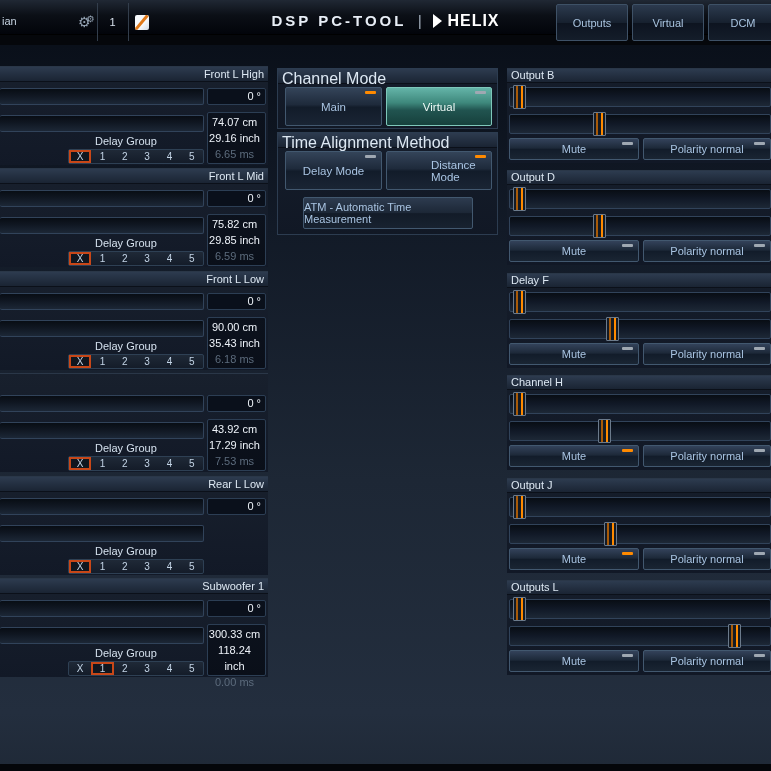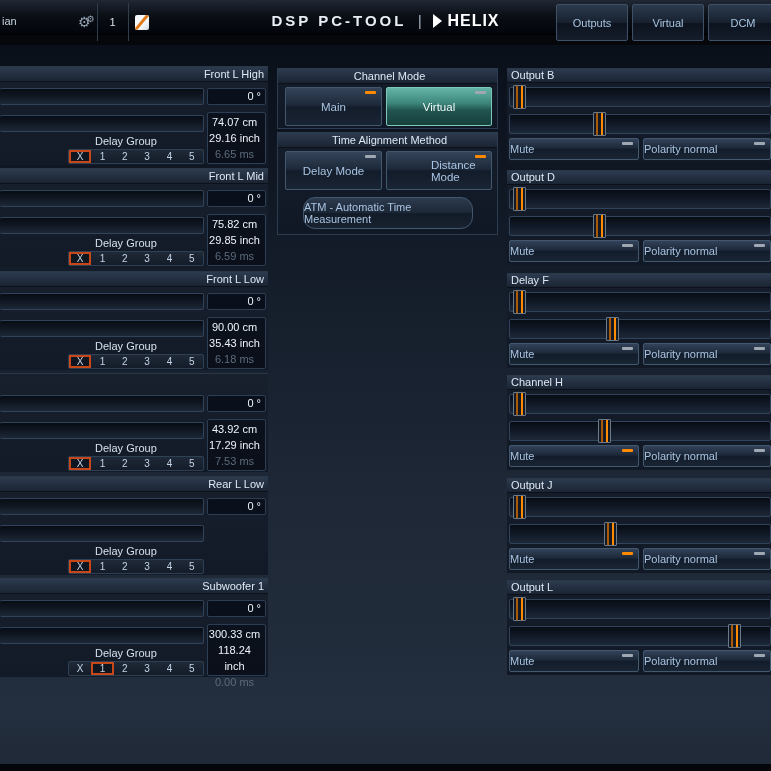--- a/index.html
+++ b/index.html
@@ -59,49 +59,49 @@
   .dg-label { position:absolute; left:95px; top:68px; font-size:11px; color:#d4e0ed; }
   .dg-row { position:absolute; left:68px; top:82px; width:136px; height:15px; display:flex;
             background:linear-gradient(#1f2937,#141c29); border:1px solid #2e4054; border-radius:2px; }
   .dg-cell { flex:1; text-align:center; font-size:10px; color:#c3d4e6; line-height:13px; }
   .dg-cell.sel { outline:2px solid #c84718; outline-offset:-2px; background:#10161f; }
 
   
   .mpanel { position:absolute; left:277px; width:221px; border:1px solid #2c3c50;
             background:linear-gradient(#151d2b,#111825); }
   .mpanel-header { height:15px; background:linear-gradient(#2d3b4f,#1a2433);
-                   border-bottom:1px solid #0b1019; color:#dde8f3; font-size:11px;
-                   padding:1px 0 0 4px;text-align:center; }
+                   border-bottom:1px solid #0b1019; color:#dde8f3; font-size:16px;
+                   padding:1px 0 0 4px; }
   .mode-btn { position:absolute; height:39px; border:1px solid #42586f; border-radius:2px;
               background:linear-gradient(#344459 0%, #1e2a3b 45%, #121c2a 52%, #1a2534 100%);
               color:#a9c4e2; font-size:11.5px; display:flex; align-items:center; justify-content:center; }
   .mode-btn.teal { background:linear-gradient(#64b4a8 0%, #3e887c 40%, #215450 60%, #16403c 100%);
                    border-color:#7ec7ba; color:#eefaf6; }
   .led { position:absolute; top:3px; right:5px; width:11px; height:3px; border-radius:1px; }
   .atm-btn { position:absolute; left:25px; top:64px; width:170px; height:32px;
-             border:1px solid #42586f; border-radius:12px;
+             border:1px solid #42586f; border-radius:2px;
              background:linear-gradient(#2d3b4f 0%, #1c2736 50%, #121b28 52%, #182230 100%);
              color:#a9c4e2; font-size:11px; display:flex; align-items:center; justify-content:center; }
 
   
   .opanel { position:absolute; left:507px; width:264px; height:95px;
             background:linear-gradient(#151d2a,#111826); border-top:1px solid #2a3748; }
   .o-header { position:absolute; top:0; left:0; right:0; height:14px;
               background:linear-gradient(#2d3b4f,#1a2433); border-bottom:1px solid #0b1019;
               color:#dde8f3; font-size:11px; padding:0 17px 0 4px; }
   .o-track { position:absolute; left:2px; width:262px; height:20px; border:1px solid #31435a;
              border-radius:2px; background:linear-gradient(#080d14, #111927 50%, #1d2836); }
   .o-t1 { top:18px; } .o-t2 { top:45px; }
   .o-handle { position:absolute; top:-3px; width:13px; height:24px;
               border:1px solid #6b7a8b; border-radius:1px;
               background:linear-gradient(90deg,#131a24 0 2px,#a85a08 2px 4px,#131a24 4px 7px,
                                           #ff8a00 7px 9px,#131a24 9px 13px); }
   .o-btn { position:absolute; top:69px; height:22px; border:1px solid #42586f; border-radius:2px;
            background:linear-gradient(#33425a 0%, #1d2939 45%, #121c2a 52%, #1a2533 100%);
-           color:#a9c4e2; font-size:11px; display:flex; align-items:center; }
+           color:#a9c4e2; font-size:11px; display:flex; align-items:center; justify-content:center; }
   .o-btn.mute { left:2px; width:130px; }
   .o-btn.pol  { left:136px; width:128px; }
 </style>
 </head>
 <body>
 
 <div class="page">
 
   <div class="topbar">
     <div class="preset-name">ian</div>
@@ -360,21 +360,21 @@
         <i class="led" style="background: rgb(255, 138, 0);"></i>
         <span>Mute</span>
       </div>
       <div class="o-btn pol">
         <i class="led" style="background: rgb(159, 168, 178);"></i>
         <span>Polarity normal</span>
       </div>
     </div>
 
     <div class="opanel" style="top:535px;">
-      <div class="o-header">Output L</div>
+      <div class="o-header">Outputs L</div>
       <div class="o-track o-t1">
         <div class="o-handle" style="left: 1%;"></div>
       </div>
       <div class="o-track o-t2">
         <div class="o-handle" style="left: 84%;"></div>
       </div>
       <div class="o-btn mute">
         <i class="led" style="background: rgb(159, 168, 178);"></i>
         <span>Mute</span>
       </div>

